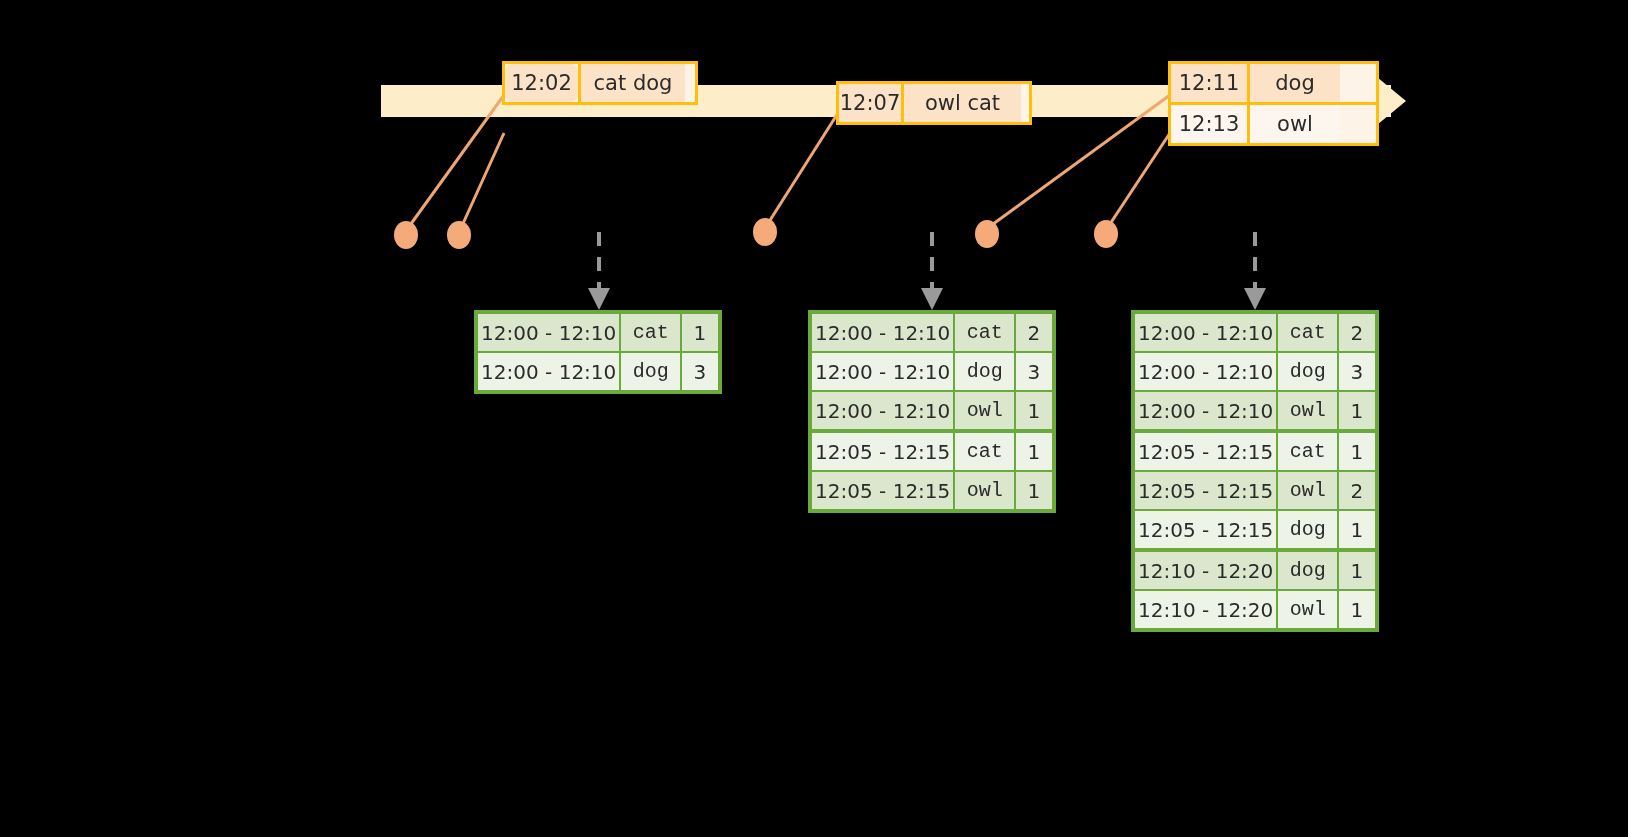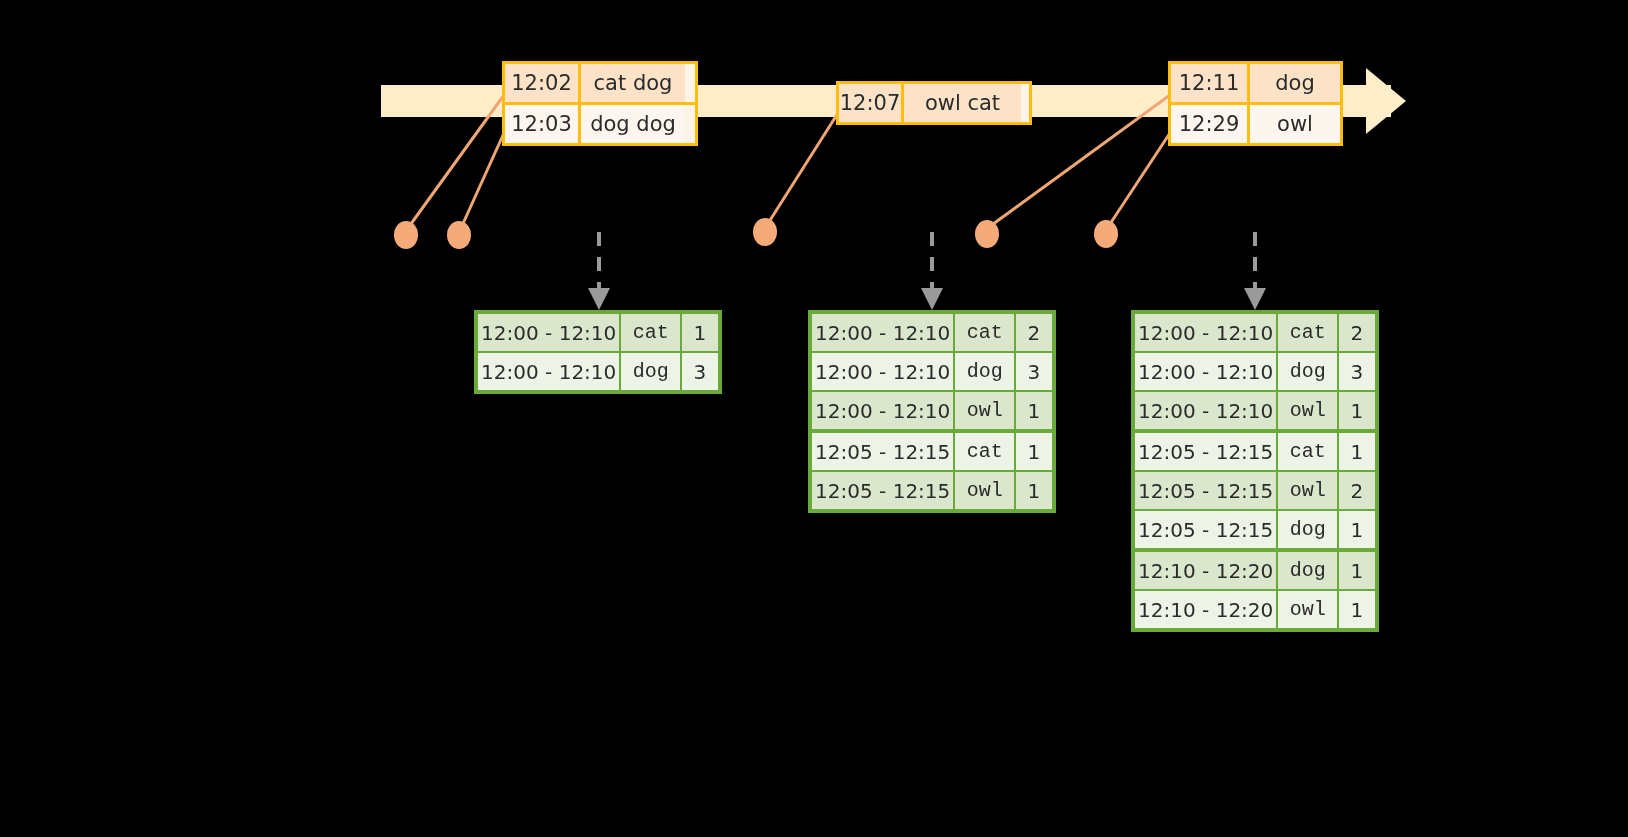--- a/index.html
+++ b/index.html
@@ -74,28 +74,28 @@
     color: #2b2b2b;
     background: #fdf6ee;
     height: 38px;
   }
   .ev-words {
     border-left: 3px solid #ffbe0b;
   }
 
   
   #event-box-1 { left: 502px; top: 61px; width: 196px; }
-  #event-box-1 .ev-time  { width: 73px; }
+  #event-box-1 .ev-time  { width: 73px; border-radius: 8px; }
   #event-box-1 .ev-words { width: 107px; }
   
   #event-box-2 { left: 836px; top: 81px; width: 196px; }
   #event-box-2 .ev-time  { width: 62px; }
   #event-box-2 .ev-words { width: 120px; }
   
-  #event-box-3 { left: 1168px; top: 61px; width: 175px; }
+  #event-box-3 { left: 1168px; top: 61px; width: 211px; }
   #event-box-3 .ev-time  { width: 76px; }
   #event-box-3 .ev-words { width: 93px; }
 
   
   .result-table {
     position: absolute;
     border: 4px solid #6aaa3a;
     box-sizing: border-box;
     background: #0369a1;
   }
@@ -163,40 +163,36 @@
       <polygon points="921,288 943,288 932,310"></polygon>
       <polygon points="1244,288 1266,288 1255,310"></polygon>
     </g>
   </svg>
 
   <div class="event-box" id="event-box-1">
     <div class="event-row shade">
       <div class="ev-time">12:02</div>
       <div class="ev-words">cat dog</div>
     </div>
-    <div class="event-row">
-      <div class="ev-time">12:03</div>
-      <div class="ev-words">dog dog</div>
-    </div>
   </div>
 
   <div class="event-box" id="event-box-2">
     <div class="event-row shade">
       <div class="ev-time">12:07</div>
       <div class="ev-words">owl cat</div>
     </div>
   </div>
 
   <div class="event-box" id="event-box-3">
     <div class="event-row shade">
       <div class="ev-time">12:11</div>
       <div class="ev-words">dog</div>
     </div>
     <div class="event-row">
-      <div class="ev-time">12:29</div>
+      <div class="ev-time">12:13</div>
       <div class="ev-words">owl</div>
     </div>
   </div>
 
   <div class="result-table" id="result-table-1">
       <div class="rt-row shade">
         <div class="rt-cell rt-win">12:00 - 12:10</div>
         <div class="rt-cell rt-word">cat</div>
         <div class="rt-cell rt-cnt">1</div>
       </div>

